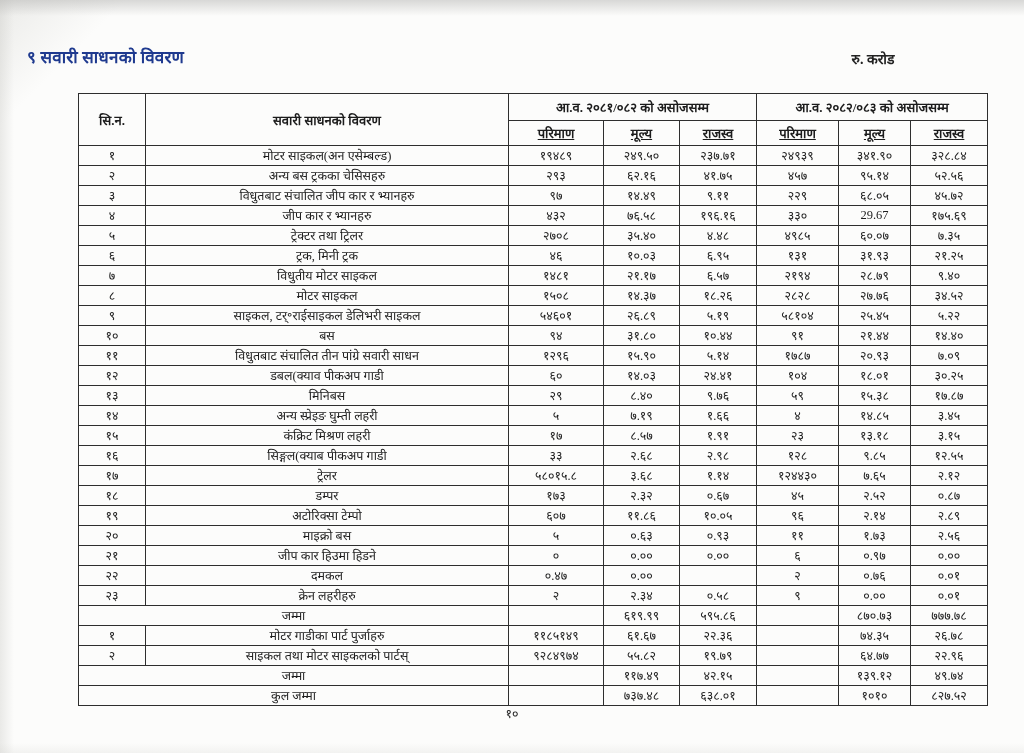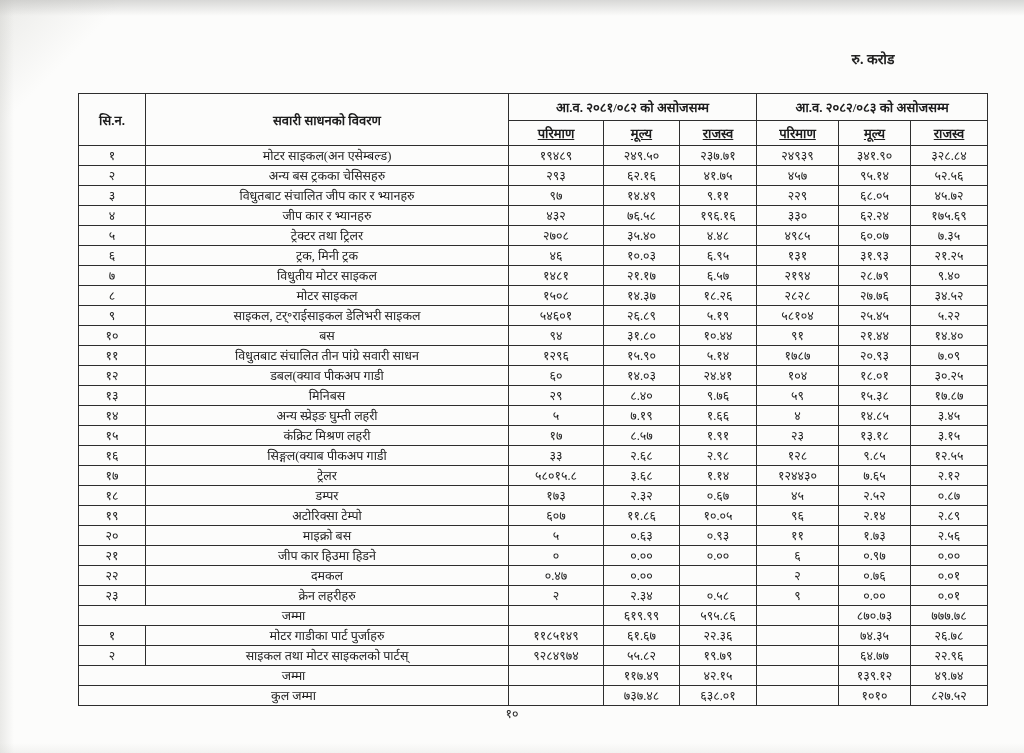--- a/index.html
+++ b/index.html
@@ -46,20 +46,21 @@
   .footer-pagenum{
     position:absolute;left:0;top:705px;width:1024px;
     text-align:center;font-size:12.5px;color:#222;
   }
 </style>
 </head>
 <body>
 
 <div class="page">
 
+  <div class="page-title">९ सवारी साधनको विवरण</div>
   <div class="unit-label">रु. करोड</div>
 
   <table class="main">
     <colgroup>
       <col style="width:67px">
       <col style="width:363px">
       <col style="width:95px">
       <col style="width:76px">
       <col style="width:77px">
       <col style="width:82px">
@@ -113,21 +114,21 @@
           <td>६८.०५</td>
           <td>४५.७२</td>
         </tr>
         <tr>
           <td>४</td>
           <td>जीप कार र भ्यानहरु</td>
           <td>४३२</td>
           <td>७६.५८</td>
           <td>१९६.१६</td>
           <td>३३०</td>
-          <td>६२.२४</td>
+          <td>29.67</td>
           <td>१७५.६९</td>
         </tr>
         <tr>
           <td>५</td>
           <td>ट्रेक्टर तथा ट्रिलर</td>
           <td>२७०८</td>
           <td>३५.४०</td>
           <td>४.४८</td>
           <td>४९८५</td>
           <td>६०.०७</td>

